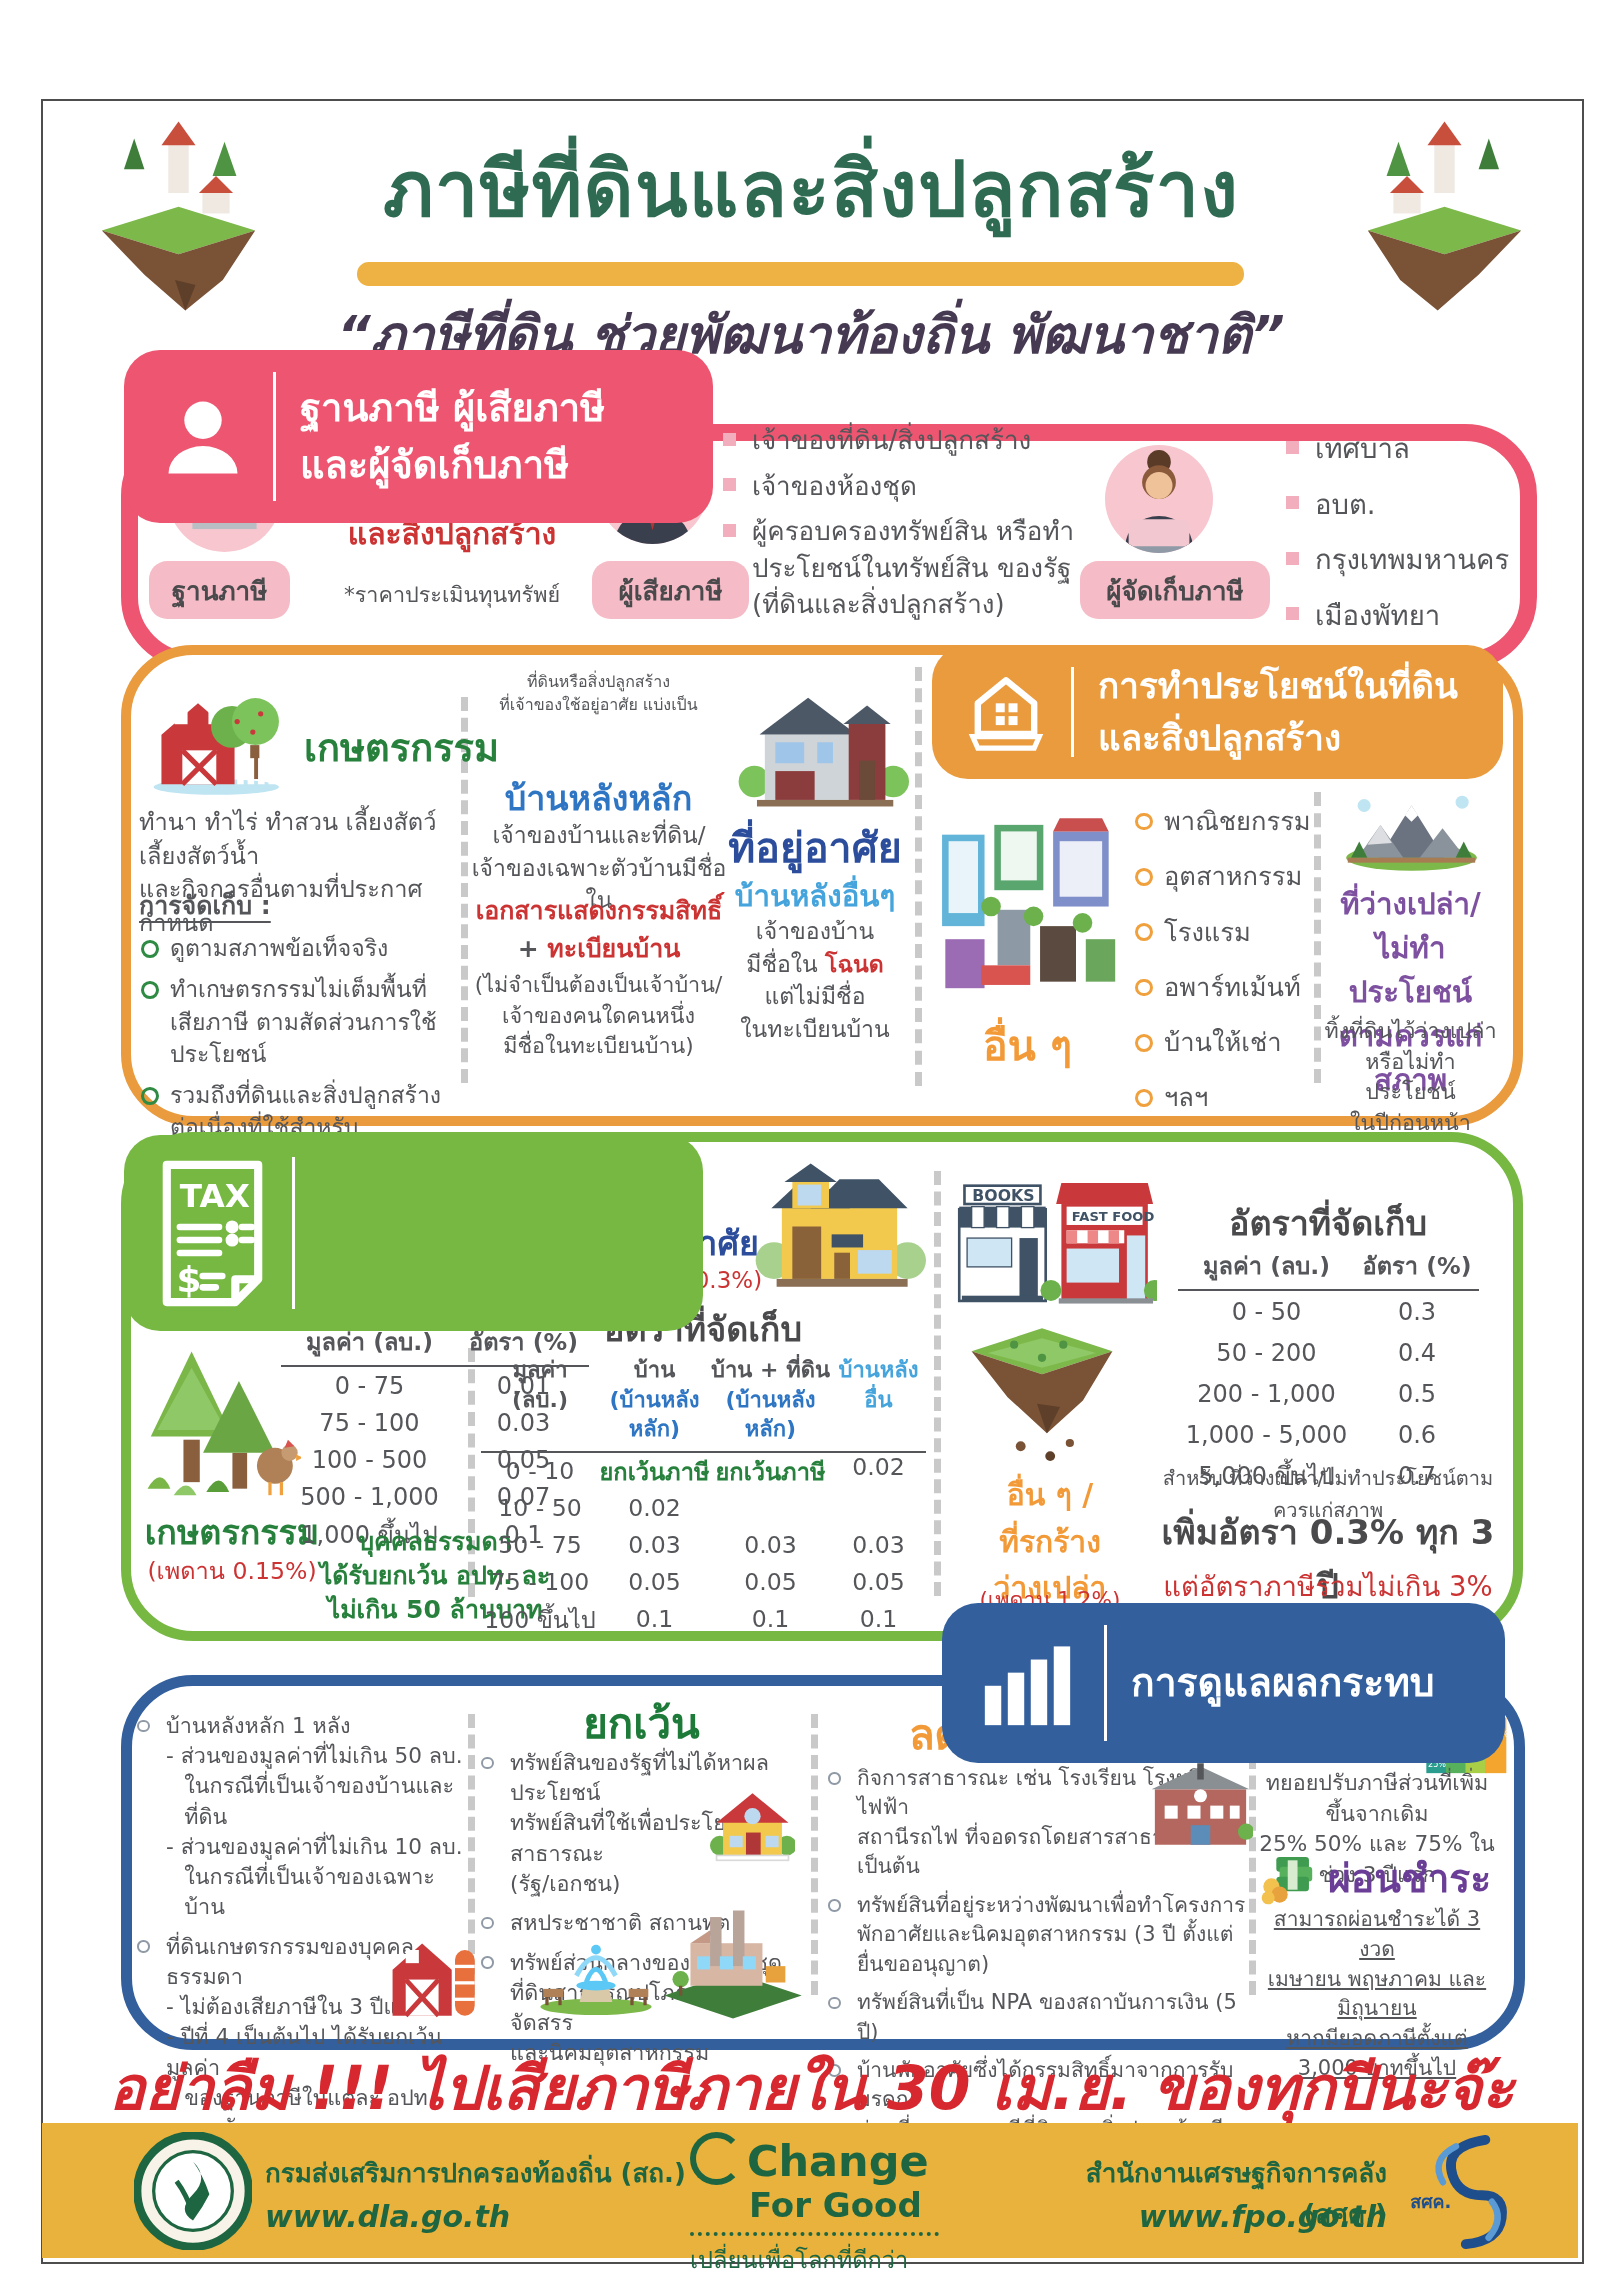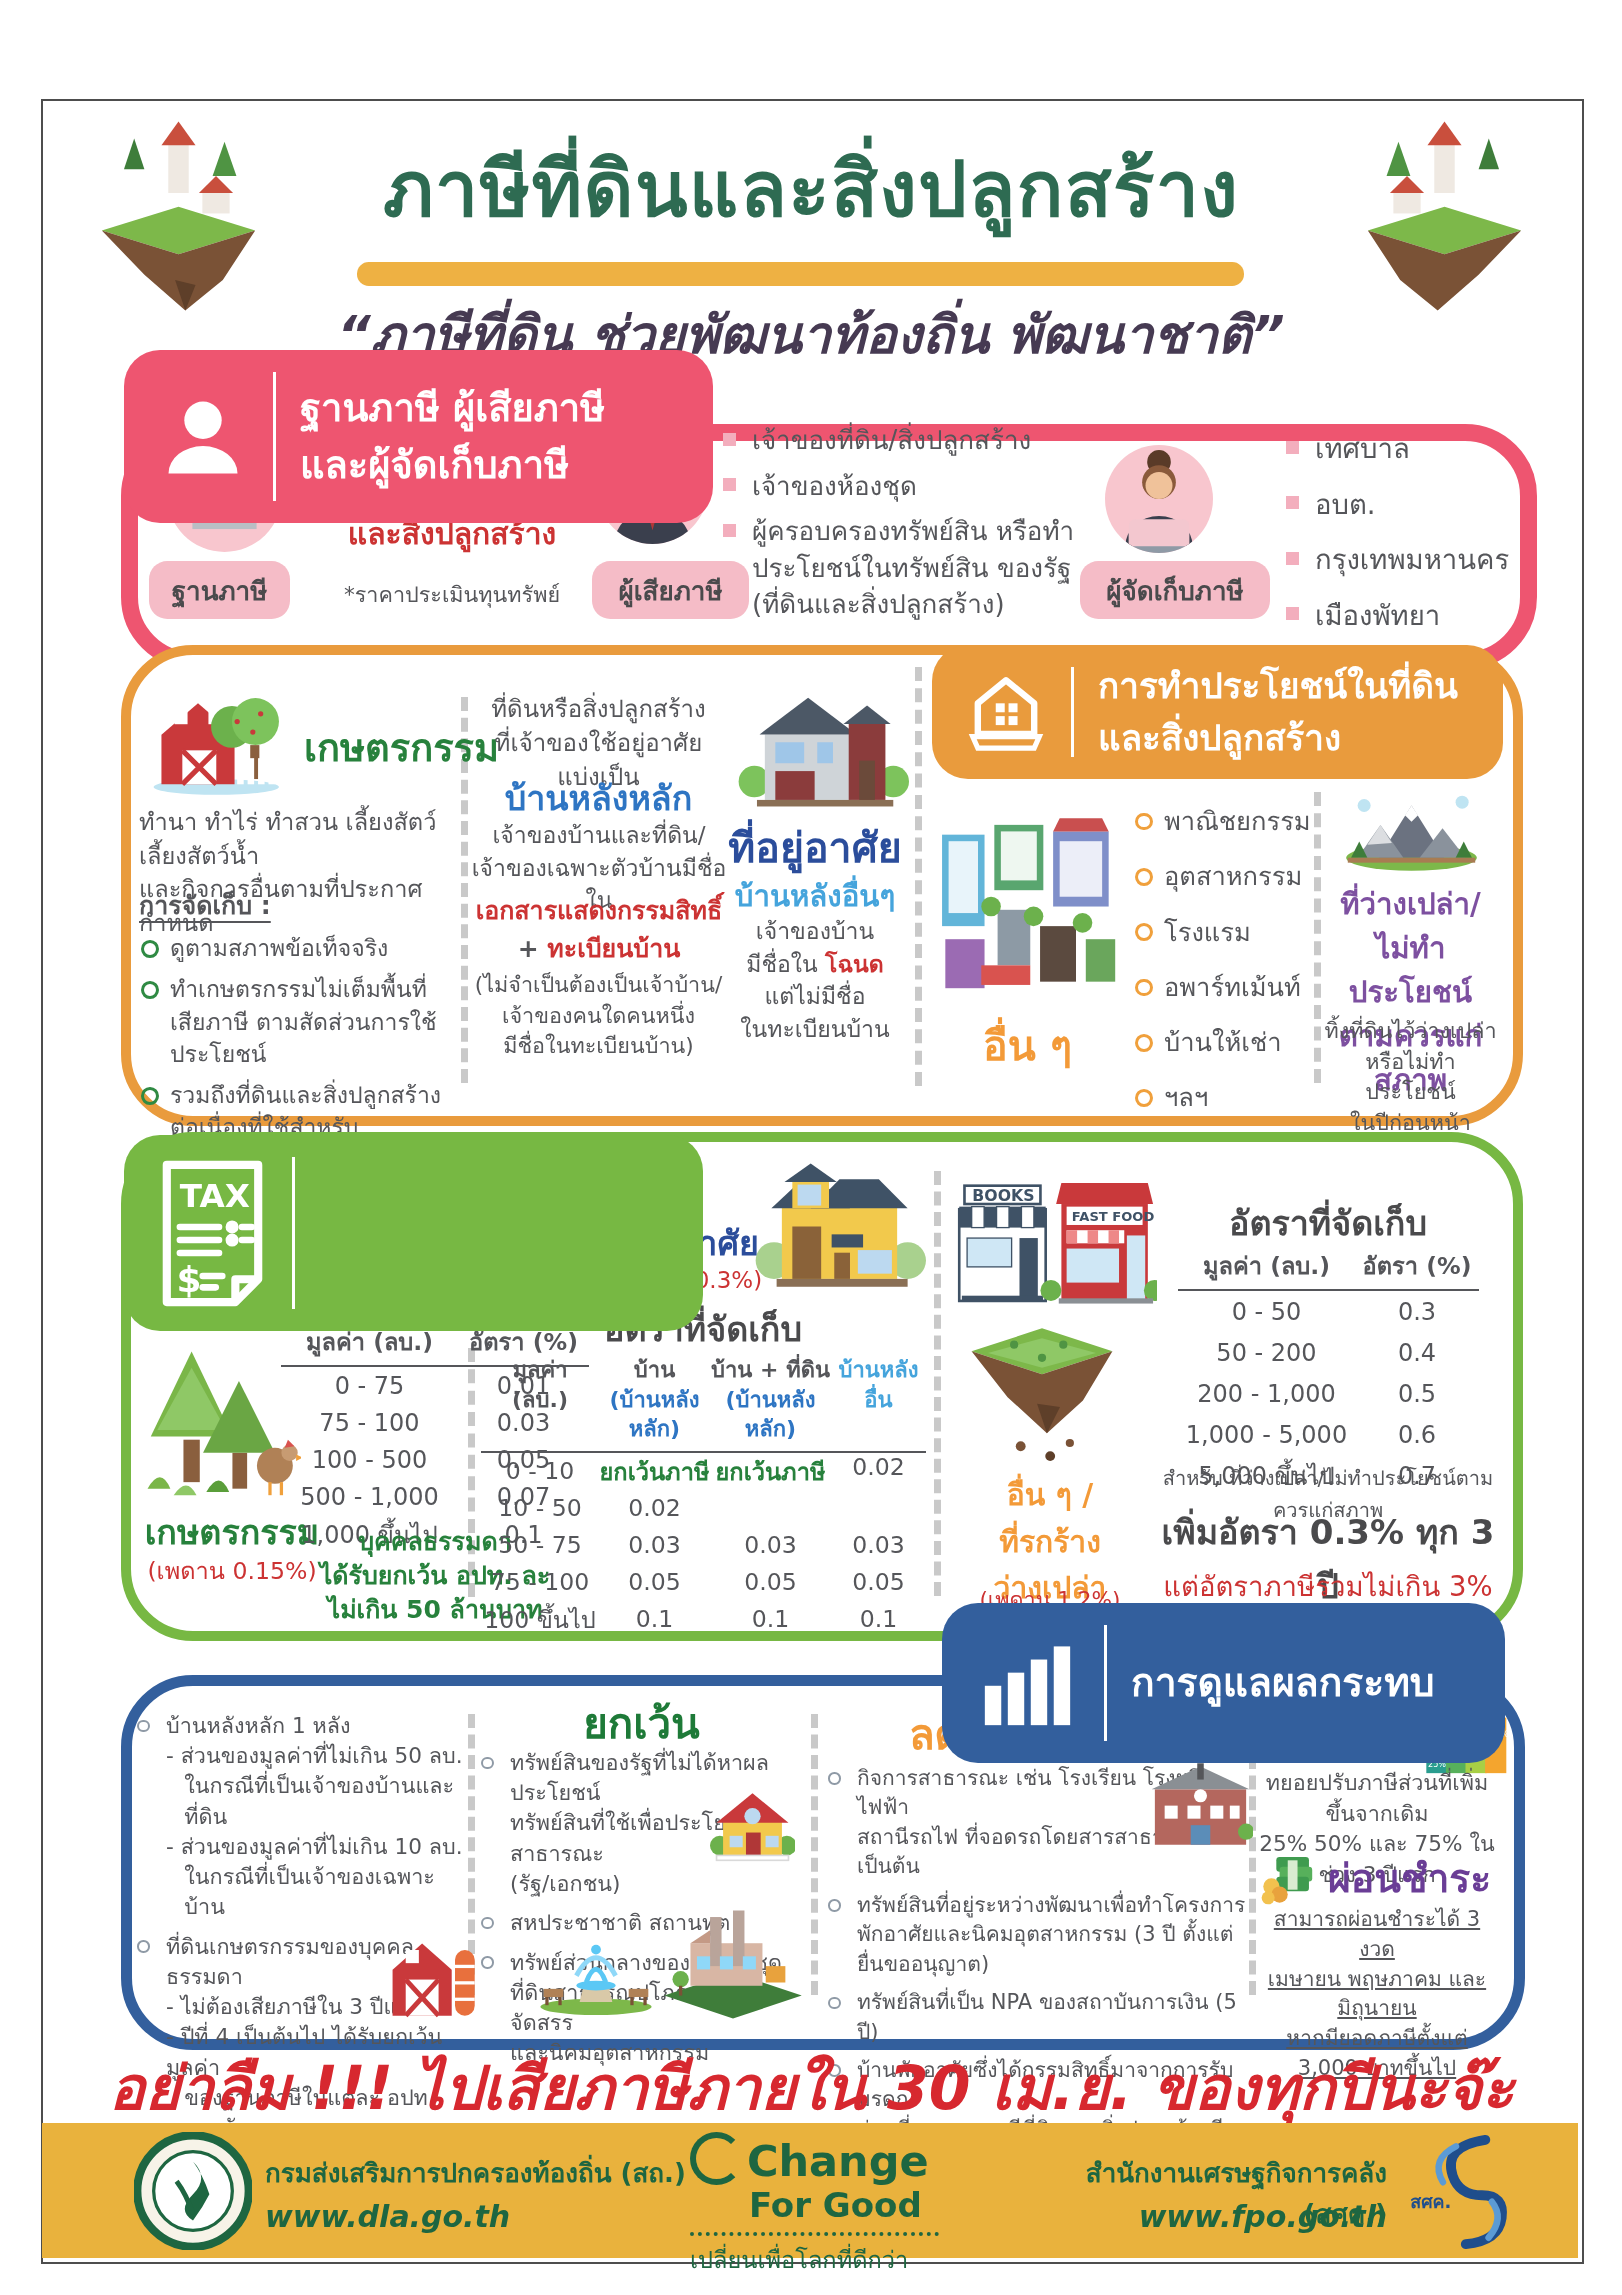--- a/index.html
+++ b/index.html
@@ -205,21 +205,21 @@
   <div class="abs t" style="left:139px;top:806px;width:314px;font-size:23.6px;">
     <span>ทำนา ทำไร่ ทำสวน เลี้ยงสัตว์ เลี้ยงสัตว์น้ำ</span><br><span>และกิจการอื่นตามที่ประกาศกำหนด</span>
   </div>
   <div class="abs bold" style="left:139px;top:885px;font-size:25px;text-decoration:underline;text-underline-offset:6.5px;">การจัดเก็บ :</div>
   <ul class="blist ring-green abs" style="left:141px;top:932px;width:314px;font-size:23px;">
     <li>ดูตามสภาพข้อเท็จจริง</li>
     <li>ทำเกษตรกรรมไม่เต็มพื้นที่ เสียภาษี ตามสัดส่วนการใช้ประโยชน์</li>
     <li>รวมถึงที่ดินและสิ่งปลูกสร้าง ต่อเนื่องที่ใช้สำหรับเกษตรกรรม</li>
   </ul>
 
-  <div class="abs t ctr" style="left:474px;top:692px;width:249px;font-size:24px;">
+  <div class="abs t ctr" style="left:474px;top:671px;width:249px;font-size:16px;">
     <span>ที่ดินหรือสิ่งปลูกสร้าง</span><br><span>ที่เจ้าของใช้อยู่อาศัย แบ่งเป็น</span>
   </div>
   <div class="abs bold ctr" style="left:474px;top:771px;width:249px;font-size:34px;color:#2e75c3;">บ้านหลังหลัก</div>
   <div class="abs t ctr" style="left:468px;top:819px;width:262px;font-size:23px;">
     <span>เจ้าของบ้านและที่ดิน/</span><br><span>เจ้าของเฉพาะตัวบ้านมีชื่อใน</span>
   </div>
   <div class="abs bold ctr red" style="left:468px;top:890px;width:262px;font-size:25px;">เอกสารแสดงกรรมสิทธิ์</div>
   <div class="abs bold ctr" style="left:468px;top:928px;width:262px;font-size:25px;">
     <span>+</span> <span class="red">ทะเบียนบ้าน</span>
   </div>

